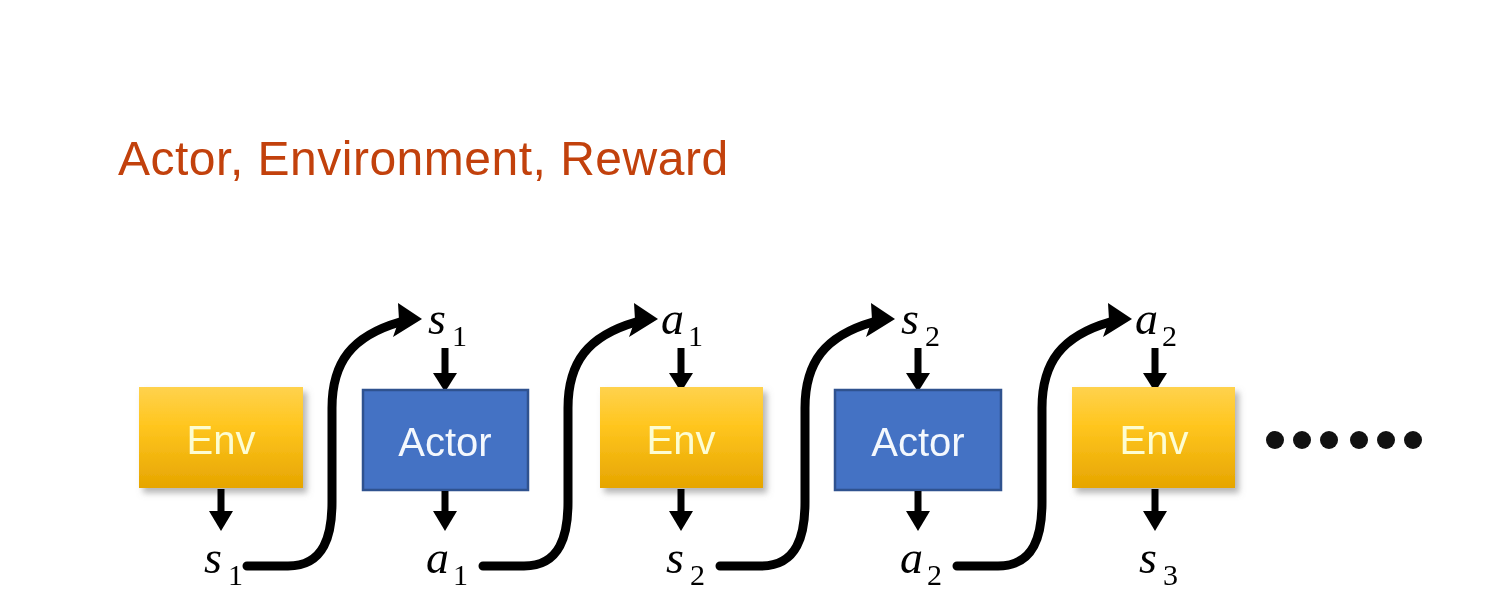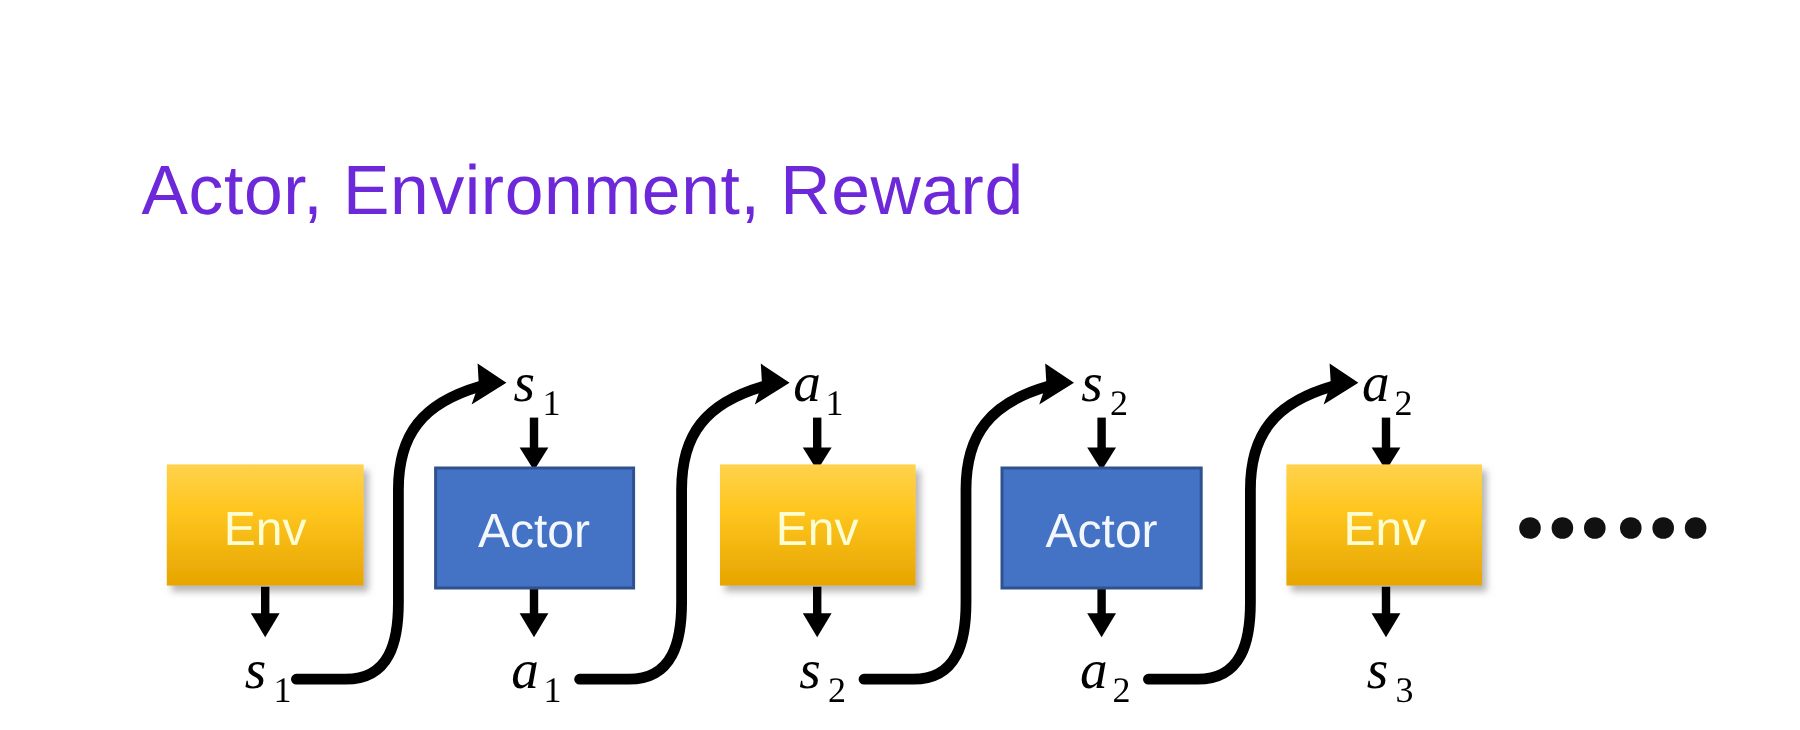--- a/index.html
+++ b/index.html
@@ -19,24 +19,24 @@
     width: 1500px;
     height: 608px;
     background: #ffffff;
   }
   #slide-title {
     position: absolute;
     left: 118px;
     top: 116px;
     font-family: "Liberation Sans", sans-serif;
     font-weight: 300;
-    font-size: 58px;
+    font-size: 48px;
     line-height: 86px;
     letter-spacing: 0.5px;
-    color: #6d28d9;
+    color: #c2410c;
     white-space: nowrap;
   }
   #diagram {
     position: absolute;
     left: 0;
     top: 0;
     width: 1500px;
     height: 608px;
   }
   .box-label {

